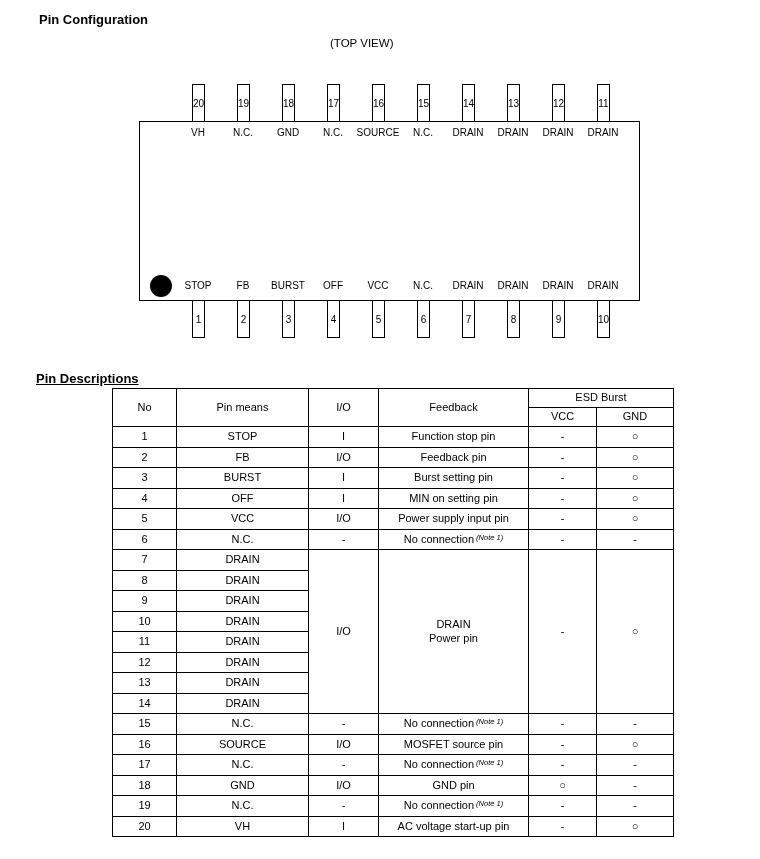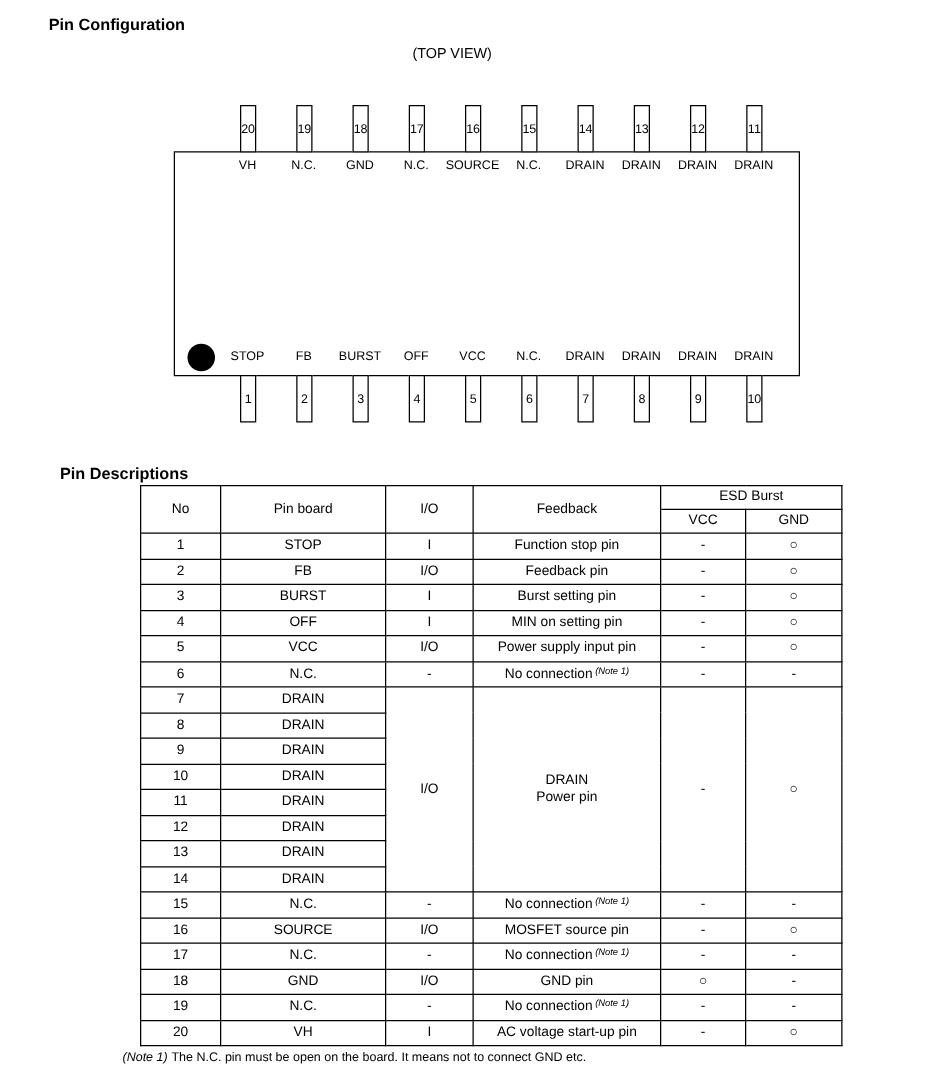--- a/index.html
+++ b/index.html
@@ -14,21 +14,21 @@
     overflow: hidden;
   }
   .heading {
     position: absolute;
     font-size: 13px;
     font-weight: bold;
     color: #000;
     white-space: nowrap;
   }
   #h-pincfg { left: 39px; top: 12px; }
-  #h-pindesc { left: 48px; top: 371px; }
+  #h-pindesc { left: 36px; top: 371px; text-decoration: underline; }
   .topview {
     position: absolute;
     left: 330px; top: 37px; width: 120px;
     text-align: left;
     font-size: 11.5px;
     white-space: nowrap;
   }
   
   .ic-body {
     position: absolute;
@@ -207,21 +207,21 @@
       <col style="width:64px">
         <col style="width:132px">
         <col style="width:70px">
         <col style="width:150px">
         <col style="width:68px">
         <col style="width:77px">
     </colgroup>
     <thead>
       <tr>
         <th rowspan="2">No</th>
-        <th rowspan="2">Pin board</th>
+        <th rowspan="2">Pin means</th>
         <th rowspan="2">I/O</th>
         <th rowspan="2">Feedback</th>
         <th colspan="2">ESD Burst</th>
       </tr>
       <tr>
         <th>VCC</th>
         <th>GND</th>
       </tr>
     </thead>
     <tbody>
@@ -356,17 +356,14 @@
         <td>20</td>
         <td>VH</td>
         <td>I</td>
         <td>AC voltage start-up pin</td>
         <td class="sym">-</td>
         <td class="sym">○</td>
       </tr>
     </tbody>
   </table>
 
-  <div class="footnote">
-    <span class="nlabel">(Note 1)</span><span class="ntext">The N.C. pin must be open on the board. It means not to connect GND etc.</span>
-  </div>
 
 </div>
 
 </body></html>

